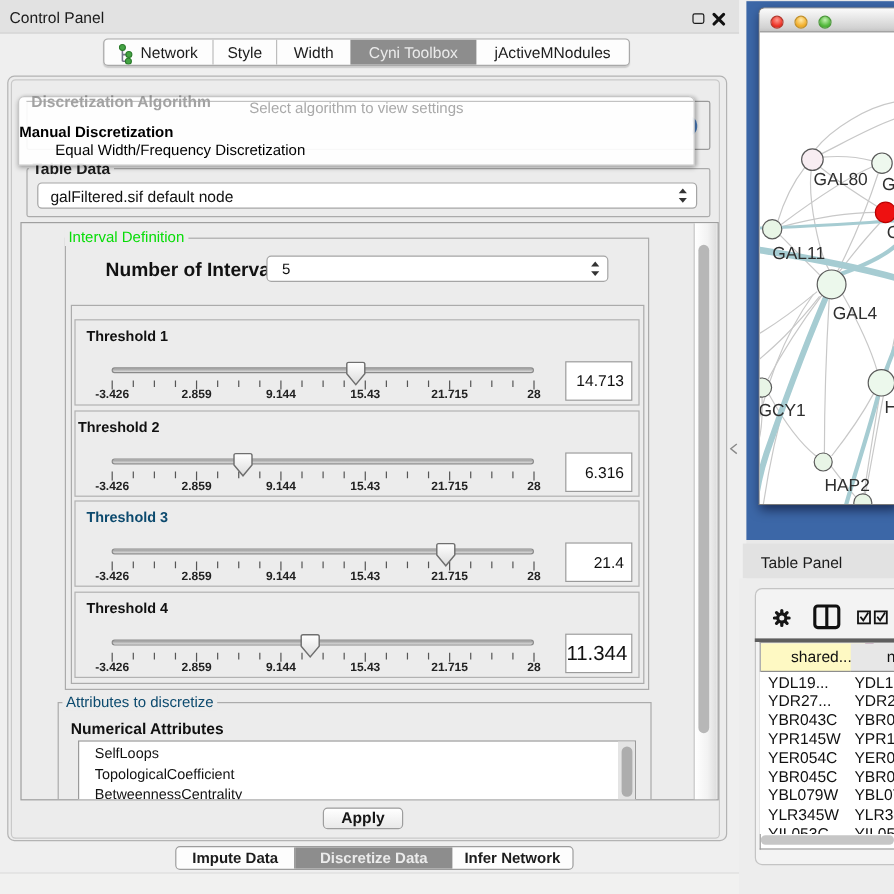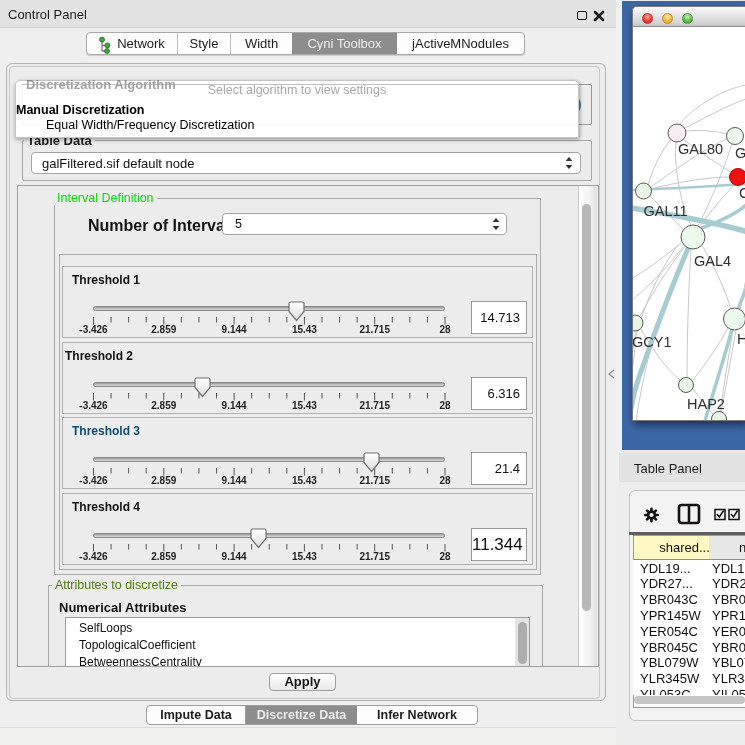--- a/index.html
+++ b/index.html
@@ -246,39 +246,39 @@
           <linearGradient id="tg3" x1="0" y1="0" x2="0" y2="1">
             <stop offset="0" stop-color="#ffffff"></stop>
             <stop offset="1" stop-color="#dcdcdc"></stop>
           </linearGradient>
         </defs>
       </svg>
       <div style="position:absolute;left:408px;top:34px;width:56px;height:33px;background:#fff;border:1px solid #9a9a9a;font-size:17px;color:#111;text-align:right;line-height:31px;padding-right:6px;">11.344</div>
     </div>
 
   <div class="abs" style="left:30px;top:399px;width:495px;height:120px;border:1px solid #ababab;"></div>
-  <div class="abs" style="left:34px;top:392px;padding:0 3px;background:#ececec;font-size:12.5px;color:#4d7c0f;">Attributes to discretize</div>
+  <div class="abs" style="left:34px;top:392px;padding:0 3px;background:#ececec;font-size:12.5px;color:#0c4a6e;">Attributes to discretize</div>
   <div class="abs" style="left:41px;top:414px;font-size:13px;font-weight:bold;color:#111;">Numerical Attributes</div>
   <div class="abs" style="left:47px;top:431px;width:465px;height:80px;background:#fff;border:1px solid #9a9a9a;">
     <div style="position:absolute;left:13px;top:3px;font-size:12px;color:#111;">SelfLoops</div>
     <div style="position:absolute;left:13px;top:20px;font-size:12px;color:#111;">TopologicalCoefficient</div>
     <div style="position:absolute;left:13px;top:37px;font-size:12px;color:#111;">BetweennessCentrality</div>
     <div style="position:absolute;right:0;top:0;width:14px;height:80px;background:#e4e4e4;"></div>
     <div style="position:absolute;right:2.5px;top:4px;width:9px;height:42px;background:#adadad;border-radius:5px;"></div>
   </div>
 
   <div class="abs" style="left:560px;top:0;width:19px;height:482px;background:linear-gradient(90deg,#ffffff,#f2f2f2 60%,#dedede);border-left:1px solid #c9c9c9;"></div>
   <div class="abs" style="left:564px;top:18px;width:9px;height:407px;background:#b7b7b7;border-radius:5px;"></div>
 </div>
 
 <div class="abs" style="left:269px;top:673px;width:67px;height:18px;background:linear-gradient(#ffffff,#e9e9e9);border:1px solid #9e9e9e;border-radius:4px;text-align:center;font-size:13px;font-weight:bold;color:#161616;line-height:16px;">Apply</div>
 
 <div class="abs" style="left:146px;top:705px;width:332px;height:20px;background:#fdfdfd;border:1px solid #9d9d9d;border-radius:4px;overflow:hidden;display:flex;font-size:12.5px;font-weight:bold;color:#1c1c1c;">
   <div style="width:99px;display:flex;align-items:center;justify-content:center;border-right:1px solid #9d9d9d;">Impute Data</div>
-  <div style="width:111px;display:flex;align-items:center;justify-content:center;background:#8d8d8d;color:#ebebeb;">Discretize Data</div>
+  <div style="width:131px;display:flex;align-items:center;justify-content:center;background:#8d8d8d;color:#ebebeb;">Discretize Data</div>
   <div style="flex:1;display:flex;align-items:center;justify-content:center;">Infer Network</div>
 </div>
 
 <div class="abs" style="left:0;top:727px;width:616px;height:18px;background:#f1f1f0;border-top:1px solid #dcdcdc;"></div>
 
 <div class="abs" style="left:15px;top:80px;width:564px;height:58px;background:rgba(255,255,255,0.93);border:1px solid #c6c6c6;border-radius:5px 5px 0 0;box-shadow:0 2px 4px rgba(0,0,0,0.28), 2px 0 3px rgba(0,0,0,0.12);"></div>
 
 <div class="abs" style="left:0;top:0;width:600px;height:200px;opacity:0.38;pointer-events:none;">
   <div class="abs" style="left:22px;top:84px;width:556px;height:1px;background:#6a6a6a;"></div>
   <div class="abs" style="left:26px;top:77px;font-size:13px;font-weight:bold;color:#222;">Discretization Algorithm</div>

